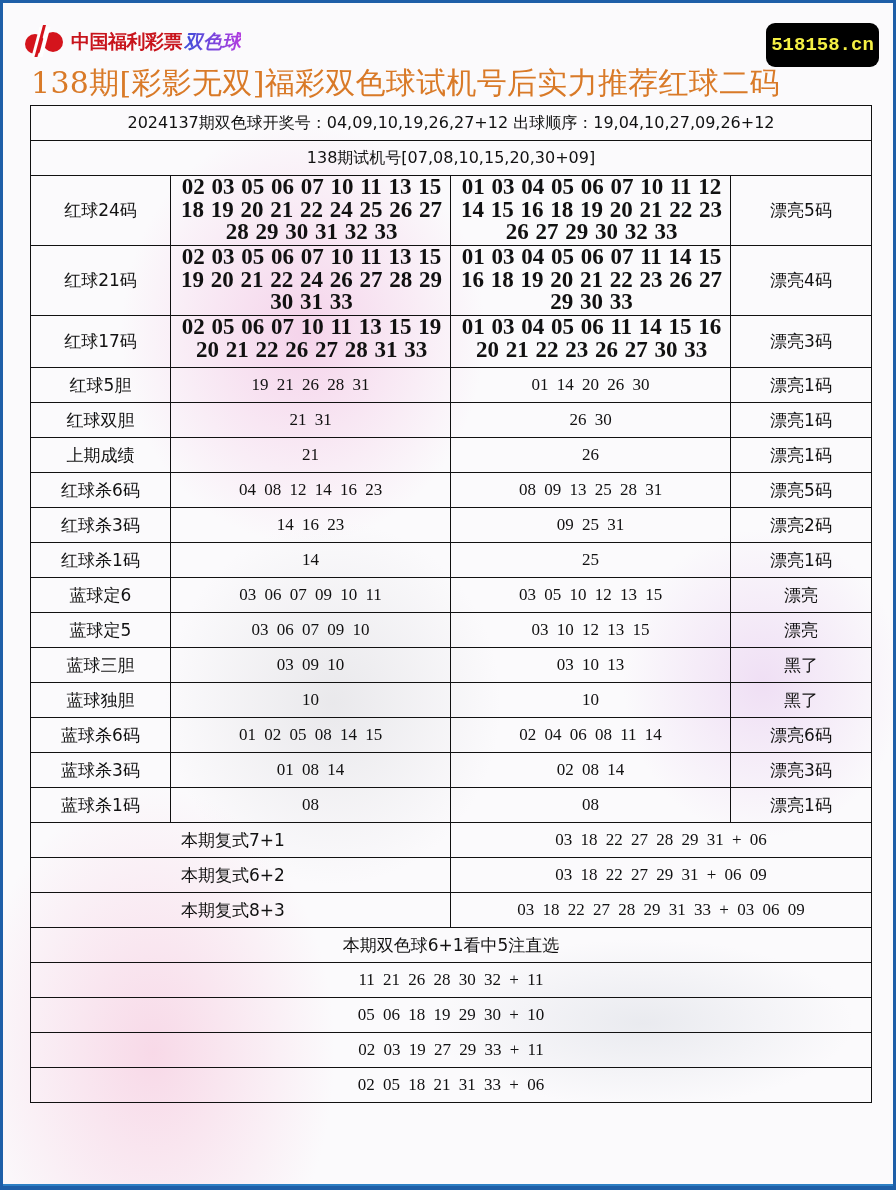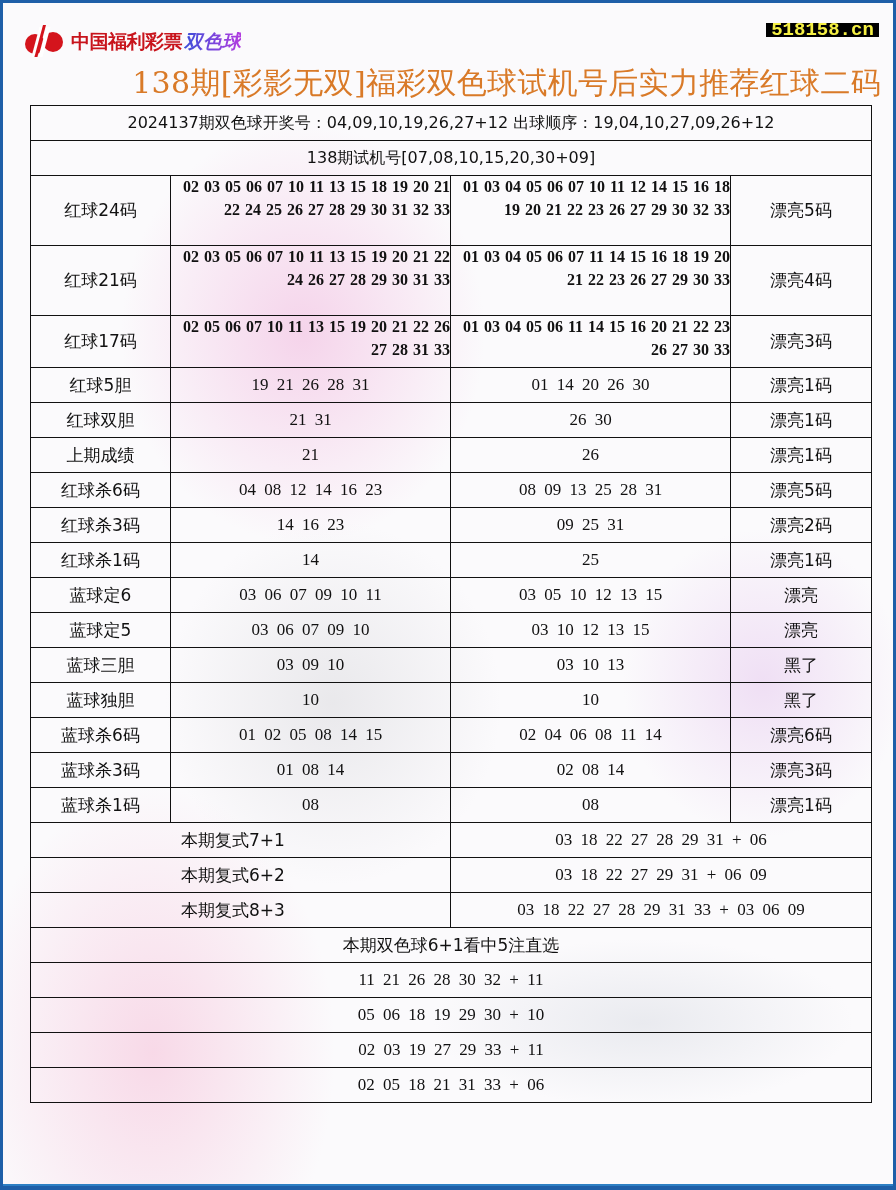--- a/index.html
+++ b/index.html
@@ -29,45 +29,45 @@
     font-family: "DejaVu Sans", sans-serif; font-weight: bold;
     font-size: 19px; color: #c8141c; letter-spacing: -0.5px;
   }
   .logo-ssq {
     font-family: "DejaVu Sans", sans-serif; font-weight: bold; font-style: italic;
     font-size: 19px; margin-left: 2px;
     background: linear-gradient(90deg, #3b4fd8, #b33be0);
     -webkit-background-clip: text; background-clip: text; color: transparent;
   }
   .site-badge {
-    position: absolute; left: 763px; top: 20px; width: 113px; height: 14px;
+    position: absolute; left: 763px; top: 20px; width: 113px; height: 44px;
     background: #000; color: #f5f044;
     font-family: "Liberation Mono", "DejaVu Sans Mono", monospace;
     font-weight: bold; font-size: 19px;
-    display: flex; align-items: center; justify-content: center;
+    display: flex; align-items: center; justify-content: center; border-radius: 9px;
   }
   .page-title {
     position: absolute; left: 28px; top: 60px; width: 850px;
-    font-size: 30px; color: #d97a28; white-space: nowrap; letter-spacing: 0.3px; text-align: right;
+    font-size: 30px; color: #d97a28; white-space: nowrap; letter-spacing: 0.3px;
   }
   table {
     position: absolute; left: 30px; top: 105px; width: 841px;
     border-collapse: collapse; table-layout: fixed;
   }
   td {
     border: 1.5px solid #111;
     text-align: center; vertical-align: middle;
     font-size: 17px; color: #111; height: 35px;
     font-family: "Liberation Serif", "DejaVu Serif", serif;
     white-space: nowrap; overflow: hidden;
   }
   td.cn { font-family: "DejaVu Sans", sans-serif; font-size: 17px; }
   td.nums-multi {
-    text-align: right; vertical-align: top;
-    font-size: 16px; font-weight: bold; line-height: 22.5px;
+    text-align: center; vertical-align: top;
+    font-size: 23px; font-weight: bold; line-height: 22.5px;
     padding: 0 0 0 2px; white-space: normal; word-spacing: 1px;
     font-family: "Liberation Serif", "DejaVu Serif", serif;
   }
   .num { word-spacing: 4px; }
   .fx-label { text-align: left; padding-left: 150px; }
 </style>
 </head>
 <body>
 
 <div class="frame">

